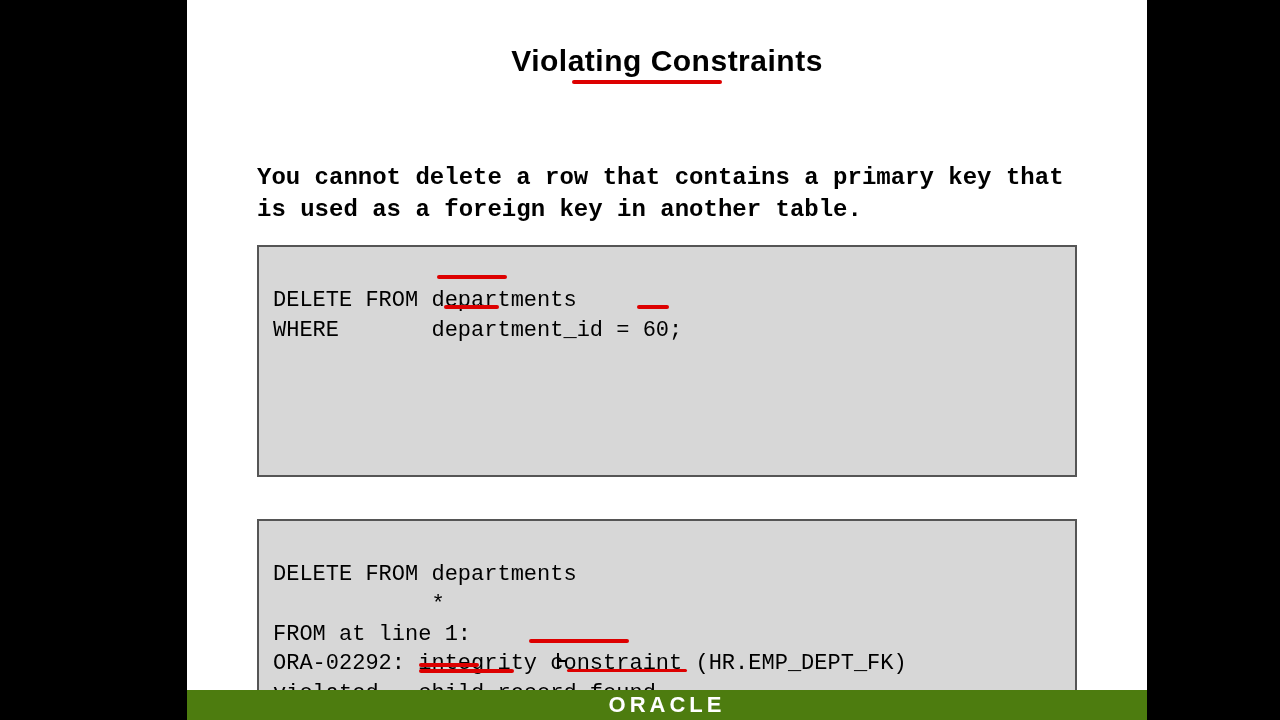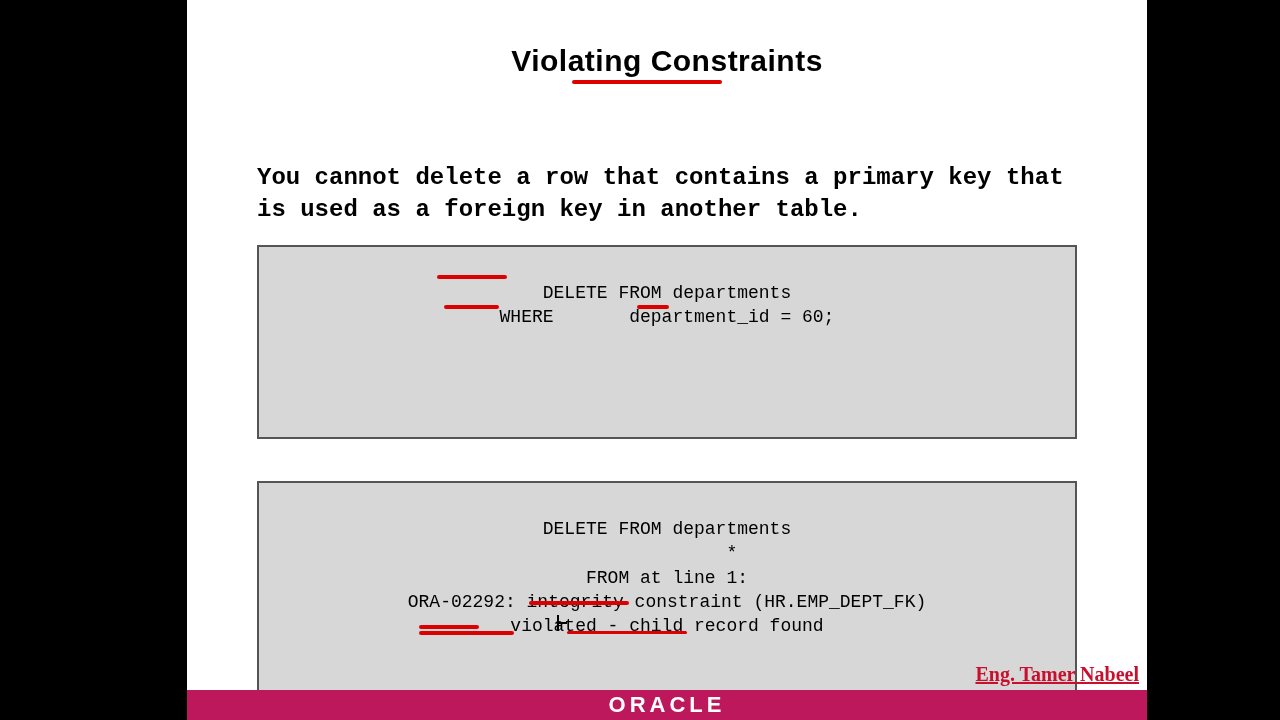--- a/index.html
+++ b/index.html
@@ -43,26 +43,25 @@
     margin: 78px 70px 0 70px;
     line-height: 1.35;
     font-family: Liberation Mono, monospace;
   }
   .codebox {
     margin: 18px 70px 0 70px;
     border: 2px solid #555;
     background: #d7d7d7;
     padding: 10px 14px;
     font-family: "Courier New", Courier, monospace;
-    font-size: 18px;
+    font-size: 22px;
     line-height: 1.35;
     color: #000;
     white-space: pre;
     position: relative;
-    text-align: center;
   }
   .codebox2 { margin-top: 42px; }
   .mark {
     position: absolute;
     height: 4px;
     background: #d00;
     border-radius: 2px;
   }
   .cursor-caret {
     position: absolute;
@@ -75,21 +74,21 @@
     content: "";
     position: absolute;
     background: #000;
   }
   .cursor-caret::before { left:0; top:0; width:2px; height:16px; }
   .cursor-caret::after  { left:0; top:7px; width:10px; height:2px; }
   .bottom-bar {
     position: absolute;
     left: 0; right: 0; bottom: 0;
     height: 30px;
-    background: #be185d;
+    background: #4d7c0f;
   }
   .oracle-logo {
     position: absolute;
     bottom: 2px;
     left: 50%;
     transform: translateX(-50%);
     color: #fff;
     font-family: Arial, sans-serif;
     font-weight: 900;
     font-size: 22px;
@@ -131,19 +130,18 @@
 <span>FROM at line 1:</span>
 <span>ORA-02292: integrity constraint (HR.EMP_DEPT_FK)</span>
 <span>violated - child record found</span>
 <div class="mark" style="left:270px; top:118px; width:100px;"></div>
 <div class="mark" style="left:160px; top:148px; width:95px;"></div>
 <div class="mark" style="left:160px; top:142px; width:60px;"></div>
 <div class="mark" style="left:308px; top:148px; width:120px; height:3px;"></div>
 <div class="cursor-caret"></div>
   </div>
 
-  <div class="author">Eng. Tamer Nabeel</div>
 
   <div class="bottom-bar">
     <div class="oracle-logo">ORACLE</div>
   </div>
 
 </div>
 
 </body></html>

